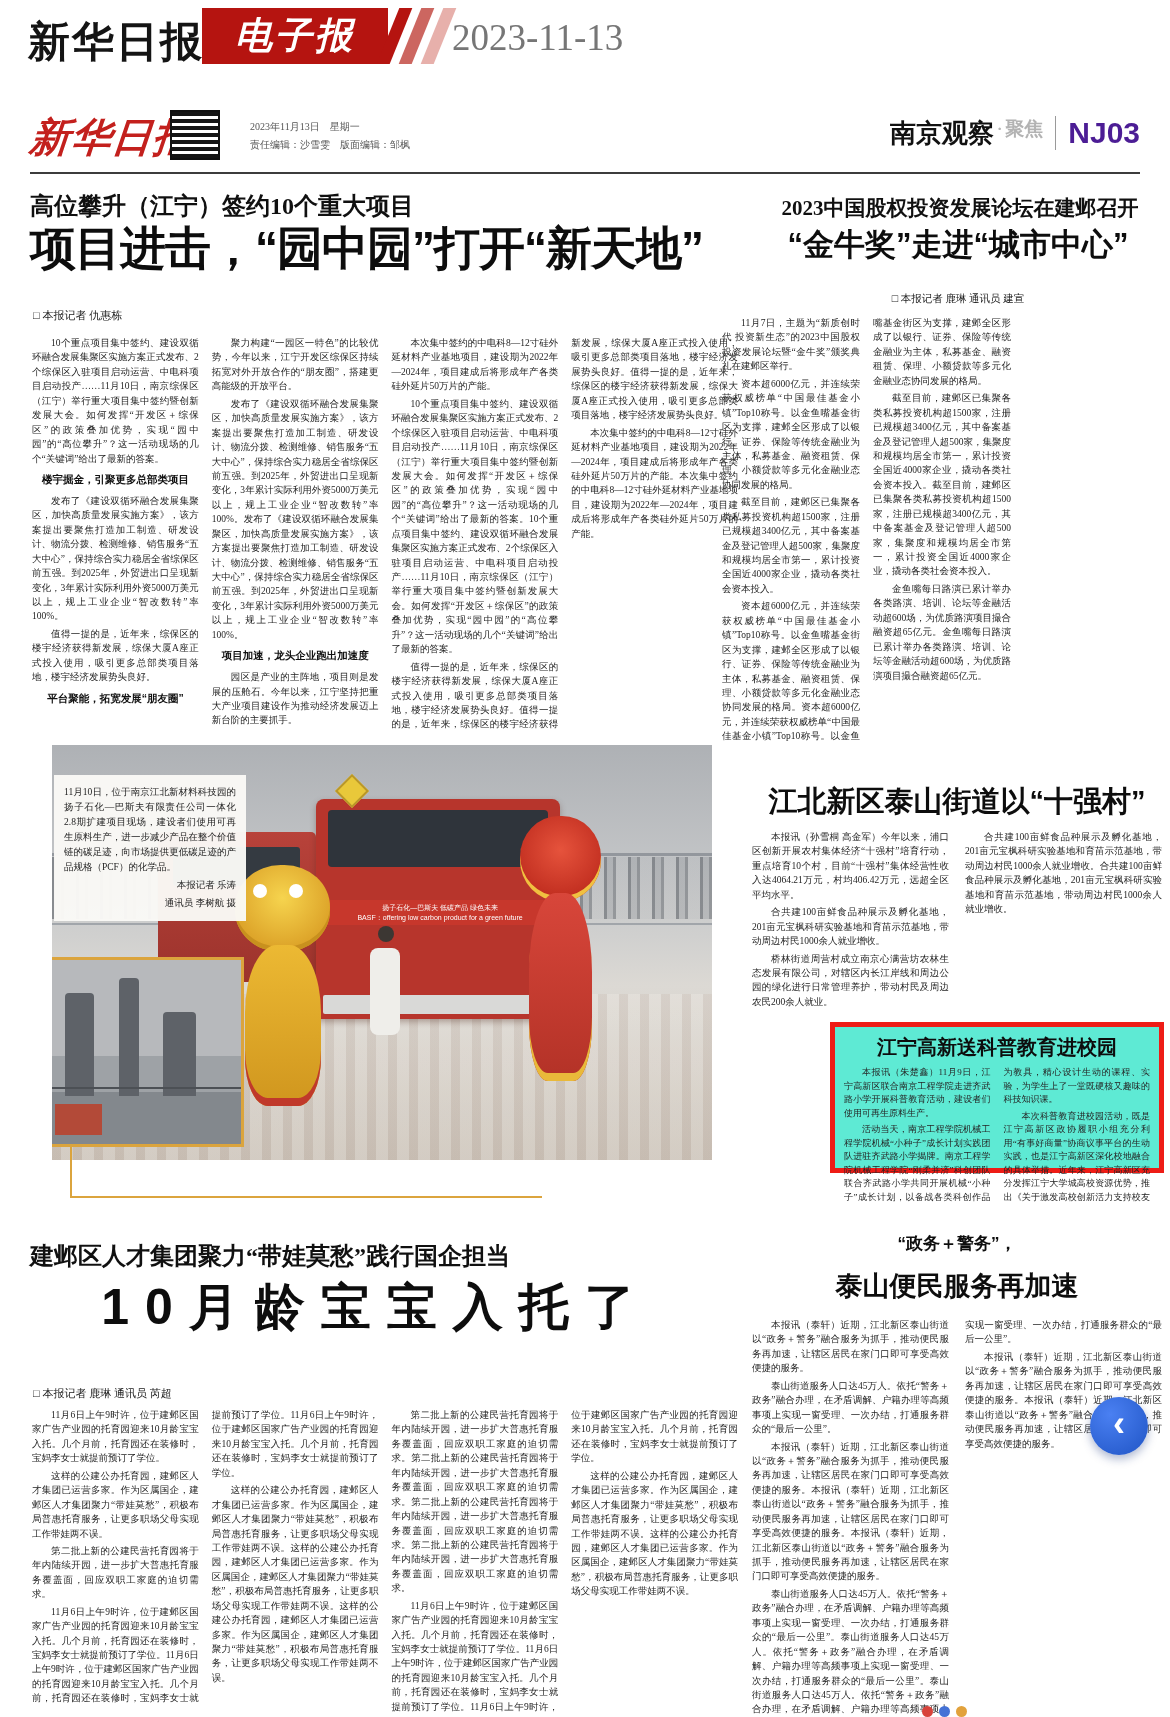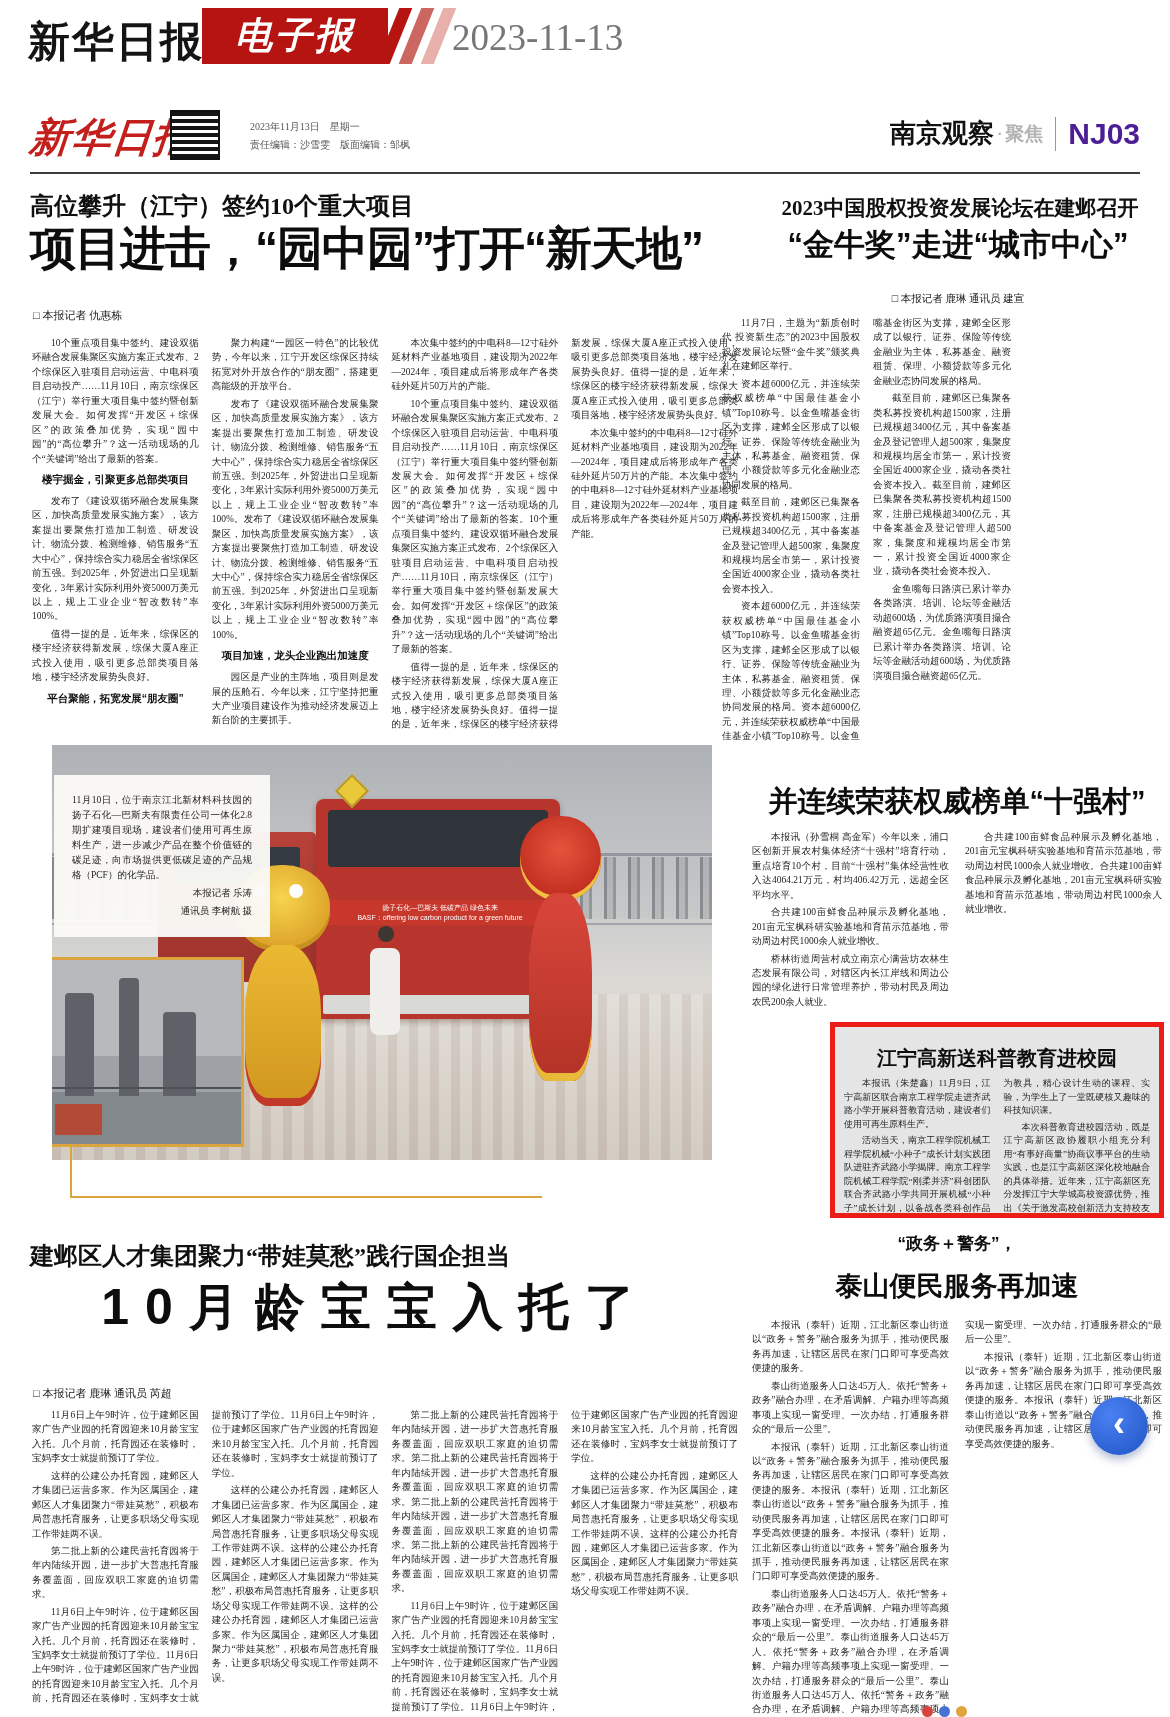--- a/index.html
+++ b/index.html
@@ -21,21 +21,21 @@
   .hdate{left:452px;top:16px;font-size:37px;color:#767676;}
 
   
   .mh-logo{left:30px;top:110px;font-size:40px;font-weight:900;color:#c3201d;
            font-style:italic;transform:skewX(-5deg);letter-spacing:1px;}
   .qr{left:172px;top:112px;width:46px;height:46px;background:
       repeating-linear-gradient(0deg,#151515 0 4px,#fff 4px 7px),
       repeating-linear-gradient(90deg,#151515 0 4px,rgba(255,255,255,.75) 4px 7px);
       outline:2px solid #111;}
   .mh-info{left:230px;top:118px;font-size:10px;color:#555;line-height:1.8;margin-left:20px;}
-  .mh-right{right:30px;top:116px;display:flex;align-items:center;}
+  .mh-right{right:30px;top:116px;display:flex;align-items:flex-start;}
   .sec-main{font-family:"Liberation Sans",sans-serif;font-weight:900;font-size:26px;color:#111;}
   .sec-dot{font-size:22px;color:#b5b5b5;margin:0 2px;}
   .sec-focus{font-family:"Liberation Sans",sans-serif;font-weight:900;font-size:19px;color:#b3b3b3;}
   .sec-sep{width:1px;height:34px;background:#9a9a9a;margin:0 12px;}
   .sec-no{font-family:"Liberation Sans",sans-serif;font-weight:700;font-size:30px;color:#4c1d95;}
   .mh-rule{left:30px;top:172px;width:1110px;border-top:2px solid #3c3c3c;}
 
   
   .kicker{font-weight:700;font-size:24px;color:#101010;}
   .hl{font-family:"Liberation Sans",sans-serif;font-weight:900;color:#0d0d0d;}
@@ -52,22 +52,22 @@
   .main-body{left:32px;top:336px;width:706px;height:402px;column-count:4;column-gap:13px;}
 
   .gold-kicker{left:758px;top:194px;width:404px;font-size:21px;}
   .gold-hl{left:752px;top:224px;width:412px;font-size:31px;}
   .gold-by{left:752px;top:292px;width:412px;font-size:10.5px;}
   .gold-body{left:722px;top:316px;width:440px;height:428px;column-count:3;column-gap:13px;}
 
   .pukou-hl{left:750px;top:782px;width:414px;font-size:29px;}
   .pukou-body{left:752px;top:830px;width:410px;height:190px;column-count:2;column-gap:16px;}
 
-  .redbox{left:830px;top:1022px;width:334px;height:196px;border:5px solid #ee1c16;
-          box-sizing:border-box;background:#e5e5e5;padding:16px 9px;}
+  .redbox{left:830px;top:1022px;width:334px;height:151px;border:5px solid #ee1c16;
+          box-sizing:border-box;background:#5eead4;padding:5px 9px;}
   .red-hl{font-size:20px;margin:2px 0 5px;}
   .red-body{width:100%;height:140px;column-count:2;column-gap:13px;font-size:9px;line-height:1.5;}
 
   .tai-h1{left:752px;top:1232px;width:410px;font-size:17px;}
   .tai-h2{left:752px;top:1268px;width:410px;font-size:27px;}
   .tai-body{left:752px;top:1318px;width:410px;height:399px;column-count:2;column-gap:16px;}
 
   .nur-kicker{left:30px;top:1240px;}
   .nur-hl{left:30px;top:1274px;width:692px;font-size:50px;letter-spacing:16px;}
   .nur-by{left:33px;top:1386px;}
@@ -102,21 +102,21 @@
      background:#fff;box-shadow:36px 0 0 #fff;}
   .lionY .body{position:absolute;left:14%;top:33%;width:72%;height:67%;border-radius:42% 42% 30% 30%;
      background:linear-gradient(#ecb933,#d0961e);box-shadow:inset 0 -8px 0 #c0392b;}
   .lionR{left:70%;top:17%;width:14%;height:64%;}
   .lionR .head{position:absolute;left:6%;top:0;width:88%;height:32%;border-radius:48%;
      background:radial-gradient(circle at 50% 40%,#e6533c,#c02d1f 75%);box-shadow:inset 0 -5px 0 #f0c040;}
   .lionR .body{position:absolute;left:16%;top:29%;width:68%;height:71%;border-radius:42% 42% 30% 30%;
      background:linear-gradient(#d8463a,#b33227);box-shadow:inset 0 -8px 0 #e9b93a;}
   .child{left:48.2%;top:49%;width:4.6%;height:21%;background:#efeeea;border-radius:8px;}
   .child:before{content:"";position:absolute;left:26%;top:-26%;width:16px;height:16px;border-radius:50%;background:#3c3733;}
-  #caption{left:2px;top:30px;width:216px;background:rgba(250,249,246,.97);padding:18px;
+  #caption{left:2px;top:30px;width:192px;background:rgba(250,249,246,.97);padding:10px;
            font-size:9.5px;line-height:1.58;text-align:justify;box-sizing:border-box;color:#222;}
   #caption .cred{text-align:right;margin-top:3px;}
   #inset{left:-10px;top:212px;width:202px;height:190px;border:3px solid #dba43d;box-sizing:border-box;
      background:linear-gradient(#b7b9bc 0 52%,#9ea2a6 52% 72%,#83888d 72%);overflow:hidden;}
   #inset .tw{position:absolute;bottom:26%;background:#5e6268;}
   #inset .tw1{left:10%;width:15%;height:56%;border-radius:4px 4px 0 0;}
   #inset .tw2{left:38%;width:10%;height:64%;border-radius:4px 4px 0 0;}
   #inset .tw3{left:60%;width:17%;height:46%;border-radius:4px 4px 0 0;}
   #inset .pipe{position:absolute;left:0;bottom:30%;width:100%;height:2px;background:#4c5055;}
   #inset .sign{position:absolute;left:5%;bottom:5%;width:24%;height:17%;background:#b34a38;}
@@ -228,21 +228,21 @@
     <div id="inset" class="abs">
       <div class="tw tw1"></div>
         <div class="tw tw2"></div>
         <div class="tw tw3"></div>
       <div class="pipe"></div>
         <div class="sign"></div>
     </div>
   </div>
   <div class="abs frameL"></div>
 
-  <div class="abs hl center pukou-hl">并连续荣获权威榜单“十强村”</div>
+  <div class="abs hl center pukou-hl">江北新区泰山街道以“十强村”</div>
   <div class="abs cols pukou-body">
     <p>本报讯（孙雪桐 高金军）今年以来，浦口区创新开展农村集体经济“十强村”培育行动，重点培育10个村，目前“十强村”集体经营性收入达4064.21万元，村均406.42万元，远超全区平均水平。</p>
     <p>合共建100亩鲜食品种展示及孵化基地，201亩元宝枫科研实验基地和育苗示范基地，带动周边村民1000余人就业增收。</p>
     <p>桥林街道周营村成立南京心满营坊农林生态发展有限公司，对辖区内长江岸线和周边公园的绿化进行日常管理养护，带动村民及周边农民200余人就业。</p>
     <p>合共建100亩鲜食品种展示及孵化基地，201亩元宝枫科研实验基地和育苗示范基地，带动周边村民1000余人就业增收。合共建100亩鲜食品种展示及孵化基地，201亩元宝枫科研实验基地和育苗示范基地，带动周边村民1000余人就业增收。</p>
   </div>
 
   <div class="abs redbox">
     <div class="hl center red-hl">江宁高新送科普教育进校园</div>
     <div class="cols red-body">

